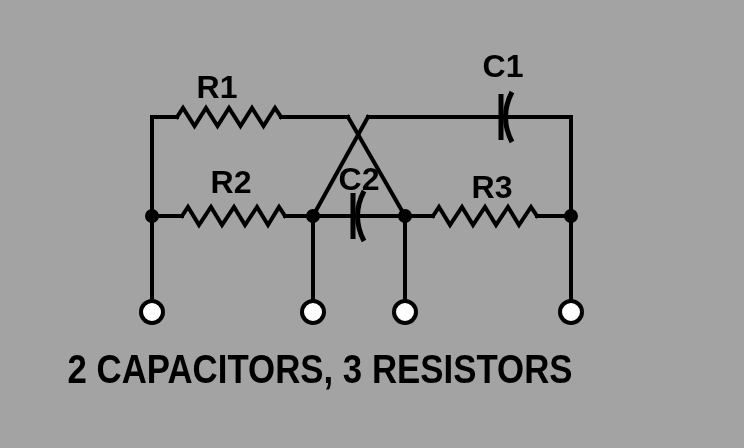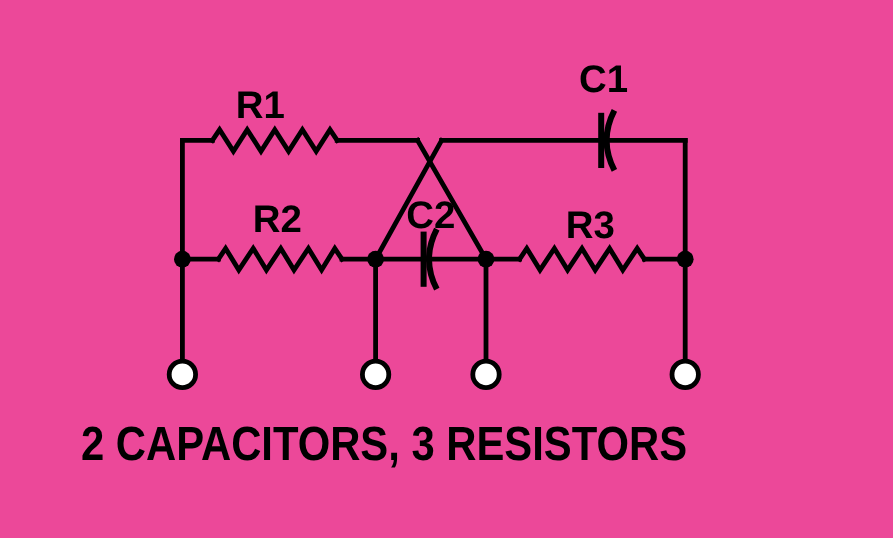--- a/index.html
+++ b/index.html
@@ -4,21 +4,21 @@
 <style>
   html, body {
     margin: 0;
     padding: 0;
     background: #ffffff;
   }
   .canvas {
     position: relative;
     width: 744px;
     height: 448px;
-    background: #ec4899;
+    background: #a3a3a3;
     overflow: hidden;
     font-family: "Liberation Sans", sans-serif;
     text-decoration: underline;
   }
   svg { display: block; }
   .wire {
     stroke: #000000;
     stroke-width: 4;
     fill: none;
     stroke-linecap: square;

